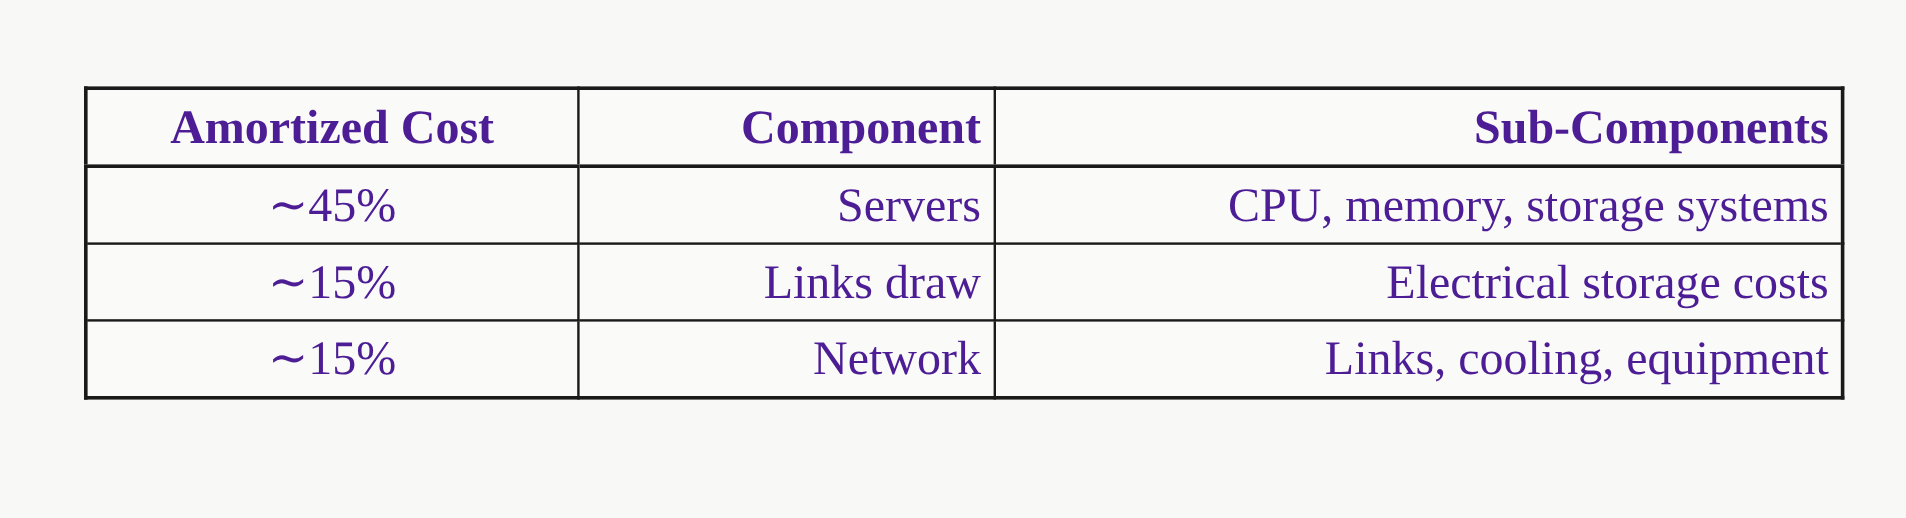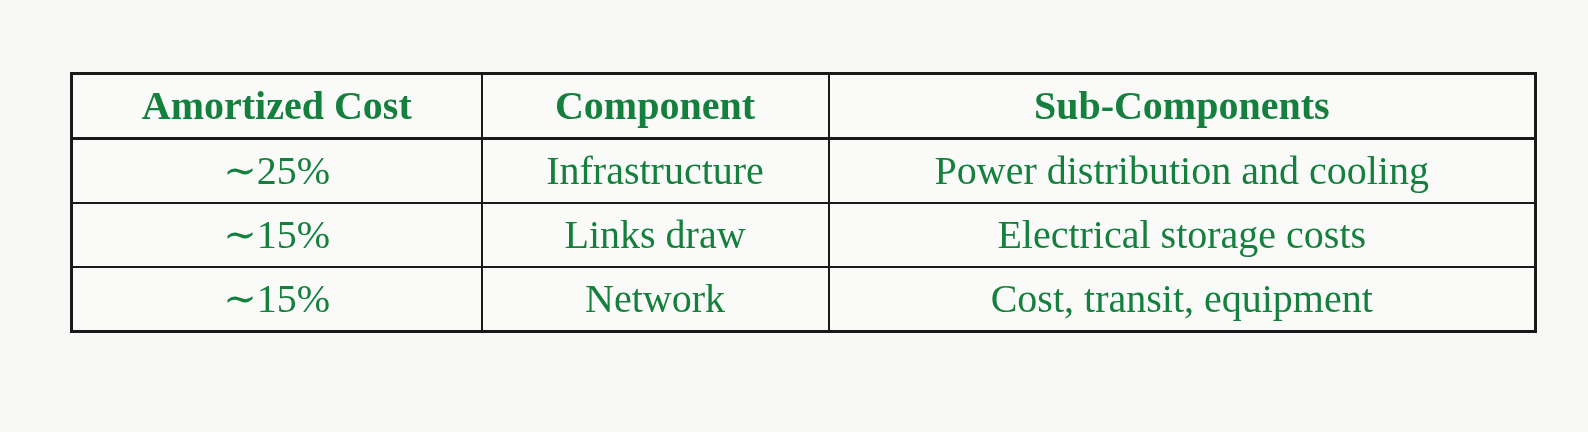--- a/index.html
+++ b/index.html
@@ -7,21 +7,21 @@
     padding: 0;
     background: #f8f8f7;
   }
   .canvas {
     position: relative;
     width: 1588px;
     height: 432px;
     background: #f8f8f7;
     overflow: hidden;
     font-family: "Liberation Serif", "DejaVu Serif", serif;
-    color: #15803d;
+    color: #4c1d95;
   }
   table.paper-table {
     position: absolute;
     left: 70px;
     top: 72px;
     width: 1464px;
     border-collapse: collapse;
     table-layout: fixed;
     background: #fafaf9;
     border: 3px solid #1a1a1a;
@@ -36,21 +36,21 @@
     vertical-align: middle;
     white-space: nowrap;
     overflow: hidden;
   }
   table.paper-table th { border-bottom-width: 3px; }
   col.c1 { width: 410px; }
   col.c2 { width: 347px; }
   col.c3 { width: 707px; }
   .th-bold { font-weight: bold; }
   .align-center { text-align: center; }
-  .align-left { text-align: center; padding-left: 22px; }
+  .align-left { text-align: right; padding-left: 22px; }
   .pad-sub { padding-left: 15px; }
 </style>
 </head>
 <body>
 
 <div class="canvas">
   <table class="paper-table">
     <colgroup>
       <col class="c1">
       <col class="c2">
@@ -58,29 +58,29 @@
     </colgroup>
     <thead>
       <tr>
         <th class="th-bold align-center">Amortized Cost</th>
         <th class="th-bold align-left">Component</th>
         <th class="th-bold align-left pad-sub">Sub-Components</th>
       </tr>
     </thead>
     <tbody>
       <tr>
-        <td class="align-center">∼25%</td>
-        <td class="align-left">Infrastructure</td>
-        <td class="align-left pad-sub">Power distribution and cooling</td>
+        <td class="align-center">∼45%</td>
+        <td class="align-left">Servers</td>
+        <td class="align-left pad-sub">CPU, memory, storage systems</td>
       </tr>
       <tr>
         <td class="align-center">∼15%</td>
         <td class="align-left">Links draw</td>
         <td class="align-left pad-sub">Electrical storage costs</td>
       </tr>
       <tr>
         <td class="align-center">∼15%</td>
         <td class="align-left">Network</td>
-        <td class="align-left pad-sub">Cost, transit, equipment</td>
+        <td class="align-left pad-sub">Links, cooling, equipment</td>
       </tr>
     </tbody>
   </table>
 </div>
 
 </body></html>

